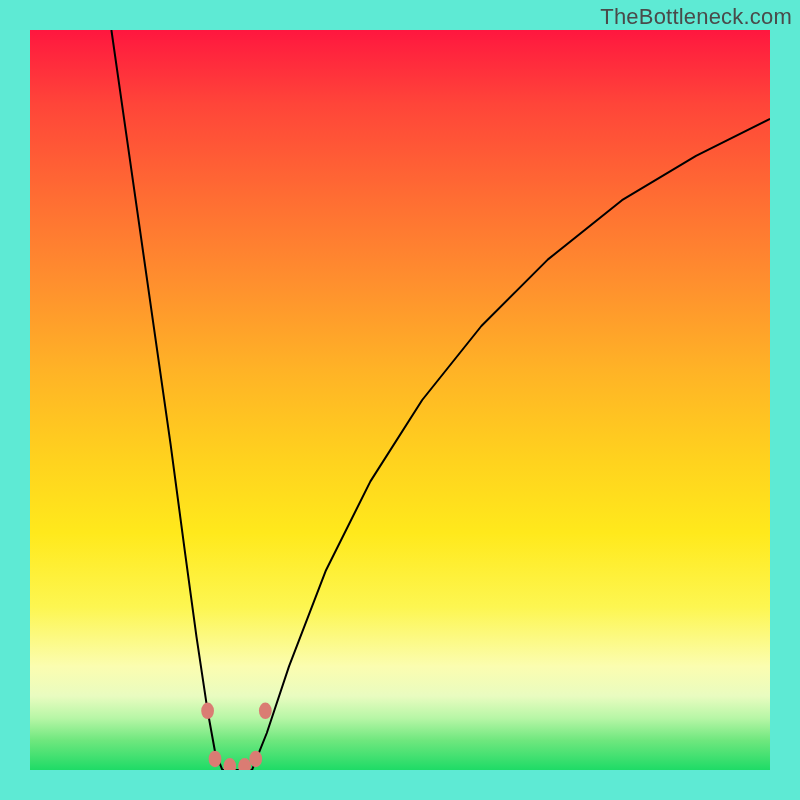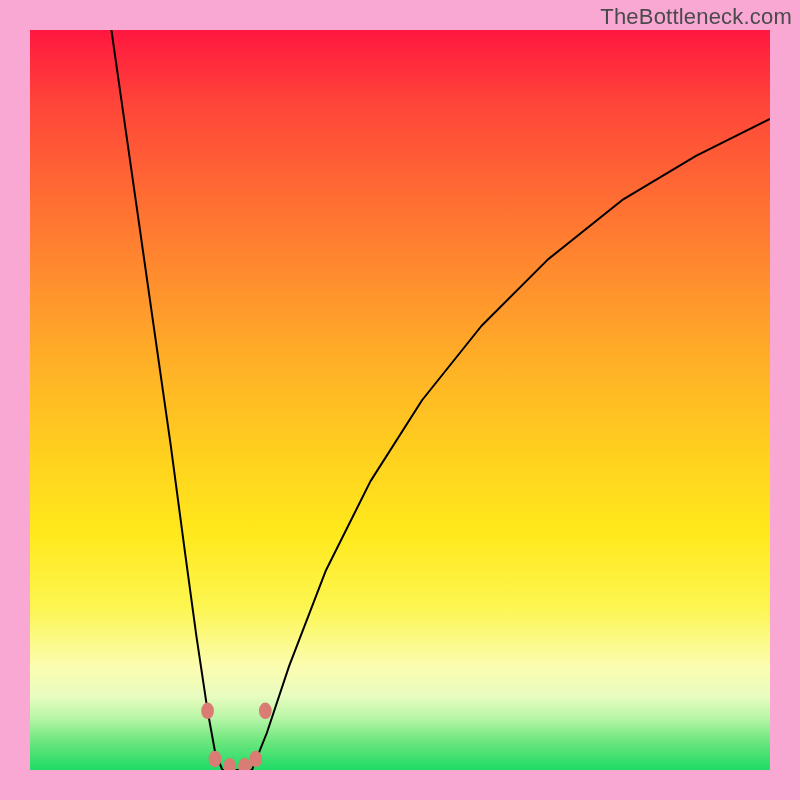--- a/index.html
+++ b/index.html
@@ -8,21 +8,21 @@
     width: 800px;
     height: 800px;
     overflow: hidden;
     background: #000;
     font-family: Arial, Helvetica, sans-serif;
   }
   .stage {
     position: relative;
     width: 800px;
     height: 800px;
-    background: #f9a8d4;
+    background: #5eead4;
   }
   .plot {
     position: absolute;
     left: 30px;
     top: 30px;
     width: 740px;
     height: 740px;
     background: linear-gradient(to bottom,
       #ff173f 0%,
       #ff4539 10%,

